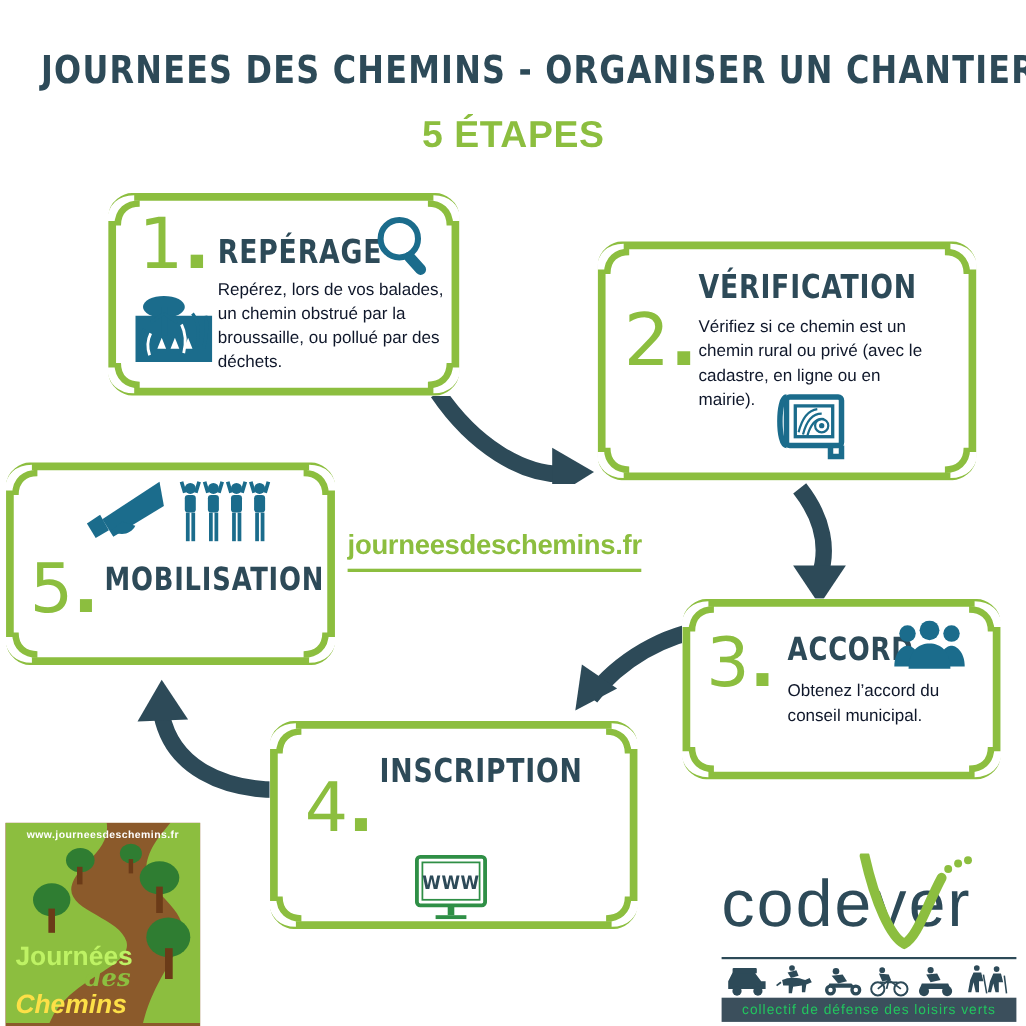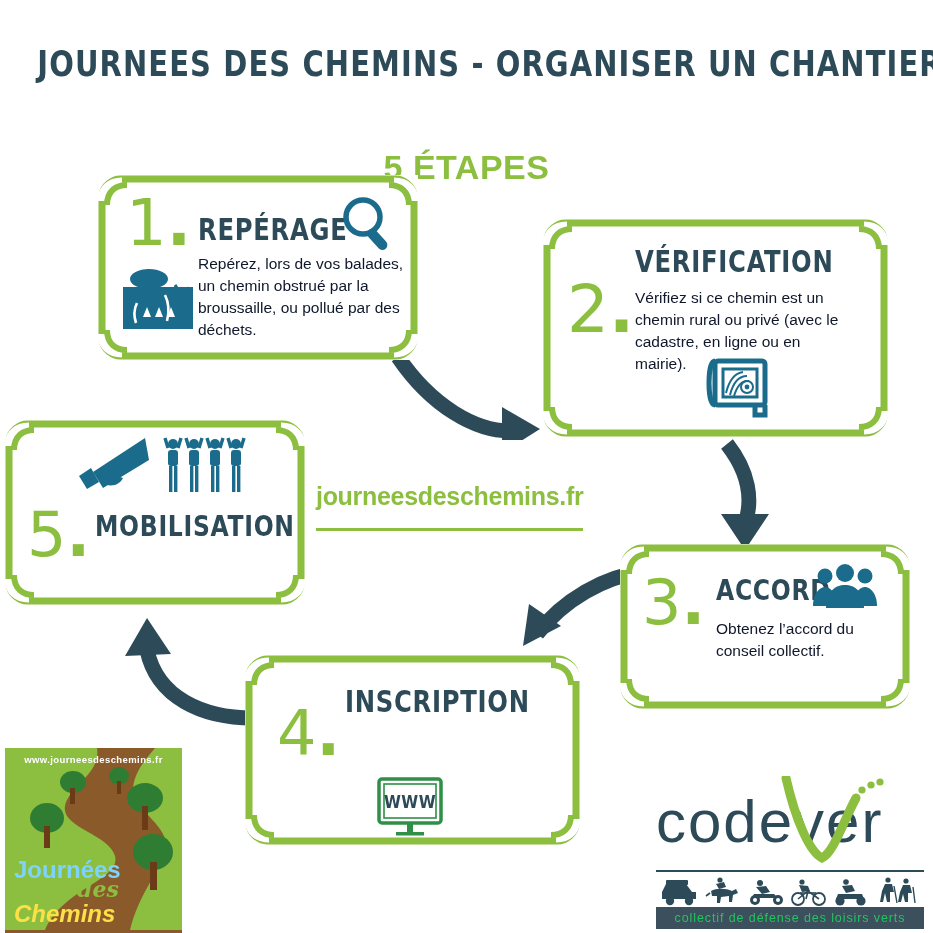--- a/index.html
+++ b/index.html
@@ -16,21 +16,20 @@
     font-family:"DejaVu Sans Condensed","Liberation Sans Narrow","Liberation Sans",sans-serif;
     font-size:35px;font-weight:700;letter-spacing:1.2px;
     color:#2d4a58;white-space:nowrap;
     transform:scaleX(0.92);transform-origin:center;
   }
   .title-sub{
     position:absolute;left:0;right:0;top:104px;text-align:center;
     font-family:"Liberation Sans",sans-serif;
     font-size:34px;font-weight:700;letter-spacing:0.5px;
     color:#8cbe3f;
-    margin-top:44px;
   }
 
   
   .card{position:absolute;background:#ffffff;}
   .card .frame{position:absolute;inset:0;pointer-events:none;}
   .card .inner{position:absolute;inset:0;}
 
   .num{
     position:absolute;
     font-family:"DejaVu Sans","Liberation Sans",sans-serif;
@@ -49,31 +48,31 @@
     font-family:"Liberation Sans",sans-serif;
     color:#0f172a;font-size:15.5px;line-height:1.42;
   }
 
   
   .url-center{
     position:absolute;left:316px;top:482px;
     font-family:"Liberation Sans",sans-serif;
     font-size:25px;font-weight:700;color:#8cbe3f;
     letter-spacing:-0.3px;
-    border-bottom:3px solid #8cbe3f;padding-bottom:17px;
+    border-bottom:3px solid #8cbe3f;padding-bottom:6px;
   }
 
   
   .jdc-logo{position:absolute;left:5px;top:748px;width:177px;height:190px;background:#8b5a2b;overflow:hidden;}
   .jdc-url{
     position:absolute;left:0;right:0;top:6px;text-align:center;
     font-family:"Liberation Sans",sans-serif;font-size:9.5px;font-weight:700;
     color:#ffffff;letter-spacing:0.4px;z-index:6;
   }
-  .jdc-t1{position:absolute;left:9px;top:108px;z-index:6;color:#7dd3fc;
+  .jdc-t1{position:absolute;left:9px;top:108px;z-index:6;color:#bef264;
     font-family:"Liberation Sans",sans-serif;font-size:24px;font-weight:700;}
   .jdc-t2{position:absolute;left:9px;top:152px;z-index:6;color:#fde047;
     font-family:"Liberation Sans",sans-serif;font-size:24px;font-weight:700;font-style:italic;}
   .jdc-des{position:absolute;left:72px;top:128px;z-index:7;color:#8cbe3f;
     font-family:"DejaVu Serif","Liberation Serif",serif;font-style:italic;
     font-size:22px;font-weight:700;}
 
   .codever{position:absolute;left:650px;top:784px;width:278px;height:144px;}
   .cd-word{
     position:absolute;left:6px;top:8px;
@@ -195,21 +194,21 @@
       <path d="M4 139 C 4 151, 12 158, 24 158" fill="none" stroke="#ffffff" stroke-width="9"></path>
       <path d="M266 158 C 278 158, 286 151, 286 139" fill="none" stroke="#ffffff" stroke-width="9"></path>
       <path d="M9 30 C 9 16, 18 10, 29 10" fill="none" stroke="#8cbe3f" stroke-width="6"></path>
       <path d="M261 10 C 272 10, 281 16, 281 30" fill="none" stroke="#8cbe3f" stroke-width="6"></path>
       <path d="M9 135 C 9 149, 18 155, 29 155" fill="none" stroke="#8cbe3f" stroke-width="6"></path>
       <path d="M261 155 C 272 155, 281 149, 281 135" fill="none" stroke="#8cbe3f" stroke-width="6"></path>
     </svg>
     <div class="inner">
       <div class="num" style="left:22px;top:28px;font-size:62px;"><span>3</span><span class="dot">.</span></div>
       <div class="heading" style="left:96px;top:32px;font-size:29px;">ACCORD</div>
-      <div class="body-txt" style="left:96px;top:74px;width:180px;">Obtenez l’accord du conseil collectif.</div>
+      <div class="body-txt" style="left:96px;top:74px;width:180px;">Obtenez l’accord du conseil municipal.</div>
 
       <svg class="icon" style="left:192px;top:20px;width:66px;height:46px;" viewBox="0 0 66 46">
         <circle cx="13" cy="12" r="7.5" fill="#1b6c8c"></circle>
         <circle cx="53" cy="12" r="7.5" fill="#1b6c8c"></circle>
         <path d="M1 42 C1 28 9 23 13 23 C17 23 25 28 25 42 Z" fill="#1b6c8c"></path>
         <path d="M41 42 C41 28 49 23 53 23 C57 23 65 28 65 42 Z" fill="#1b6c8c"></path>
         <circle cx="33" cy="9" r="9" fill="#1b6c8c"></circle>
         <path d="M14 44 C14 28 23 21 33 21 C43 21 52 28 52 44 Z" fill="#1b6c8c"></path>
       </svg>
     </div>

